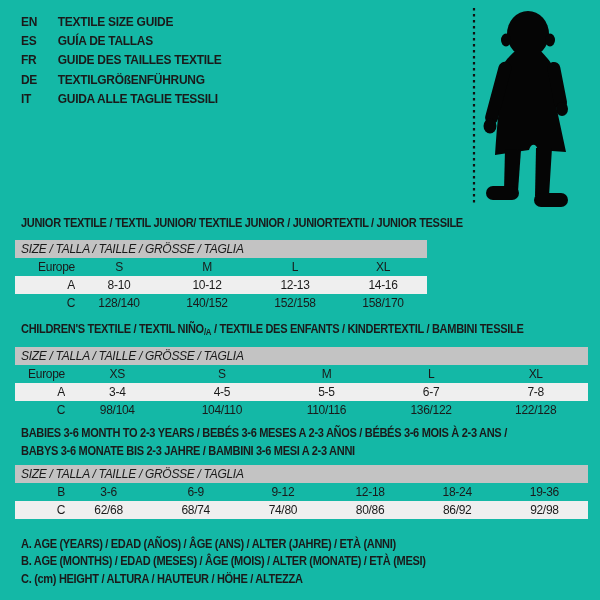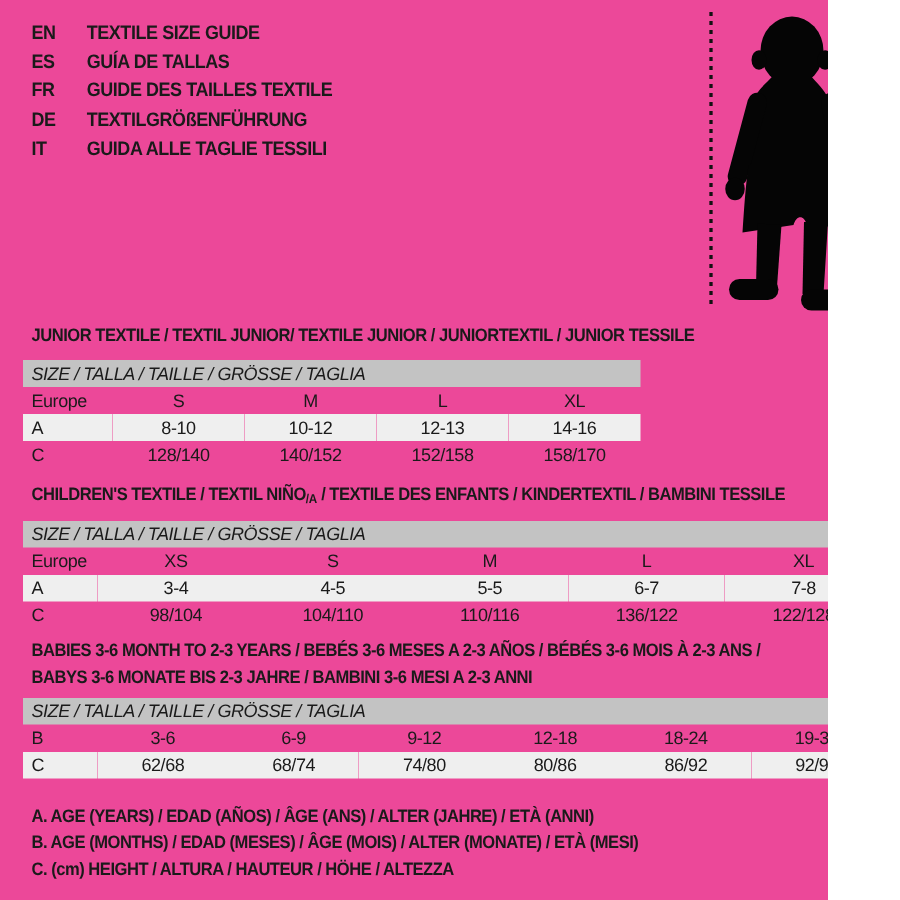--- a/index.html
+++ b/index.html
@@ -1,36 +1,36 @@
 <!DOCTYPE html>
 <html><head>
 <meta charset="utf-8">
 <style>
   html,body{margin:0;padding:0;background:#fff;}
   .canvas{
-    position:relative;width:552px;height:600px;overflow:hidden;background:#ec4899;
+    position:relative;width:600px;height:600px;overflow:hidden;background:#14b8a6;
     font-family:"Liberation Sans",sans-serif;color:#1a1a1a;
   }
   
   .langs{position:absolute;left:21px;top:12px;}
   .lang-row{display:flex;line-height:19.2px;font-weight:bold;font-size:13px;
     letter-spacing:-0.3px;transform:scaleX(0.92);transform-origin:0 0;white-space:nowrap;}
   .lang-code{width:40px;flex:0 0 40px;}
   
   .figure{position:absolute;left:452px;top:0;width:146px;height:212px;}
   
   .sec-title{position:absolute;left:21px;font-weight:bold;font-size:12px;
     letter-spacing:-0.35px;white-space:nowrap;transform:scaleX(0.92);
     transform-origin:0 0;line-height:18px;}
   .sub{font-size:8.5px;vertical-align:-2px;letter-spacing:-0.2px;}
   
   .size-table{position:absolute;left:15px;border-collapse:collapse;table-layout:fixed;
     font-size:12px;letter-spacing:-0.3px;}
   .size-table td{height:18px;padding:0;text-align:center;vertical-align:middle;overflow:hidden;}
-  .size-table td.lbl{text-align:left;padding-left:6px;}
+  .size-table td.lbl{text-align:right;padding-left:6px;}
   .size-table tr.bar td{background:#c3c3c3;text-align:left;padding-left:6px;font-style:italic;}
   .size-table tr.alt td{background:#efefef;}
   .t1{width:412px;}
   .t2,.t3{width:573px;}
   col.lblcol1{width:60px;}
   col.lblcol2{width:50px;}
   
   .notes{position:absolute;left:21px;top:536px;font-weight:bold;font-size:12px;
     line-height:17.3px;letter-spacing:-0.35px;white-space:nowrap;
     transform:scaleX(0.92);transform-origin:0 0;}

